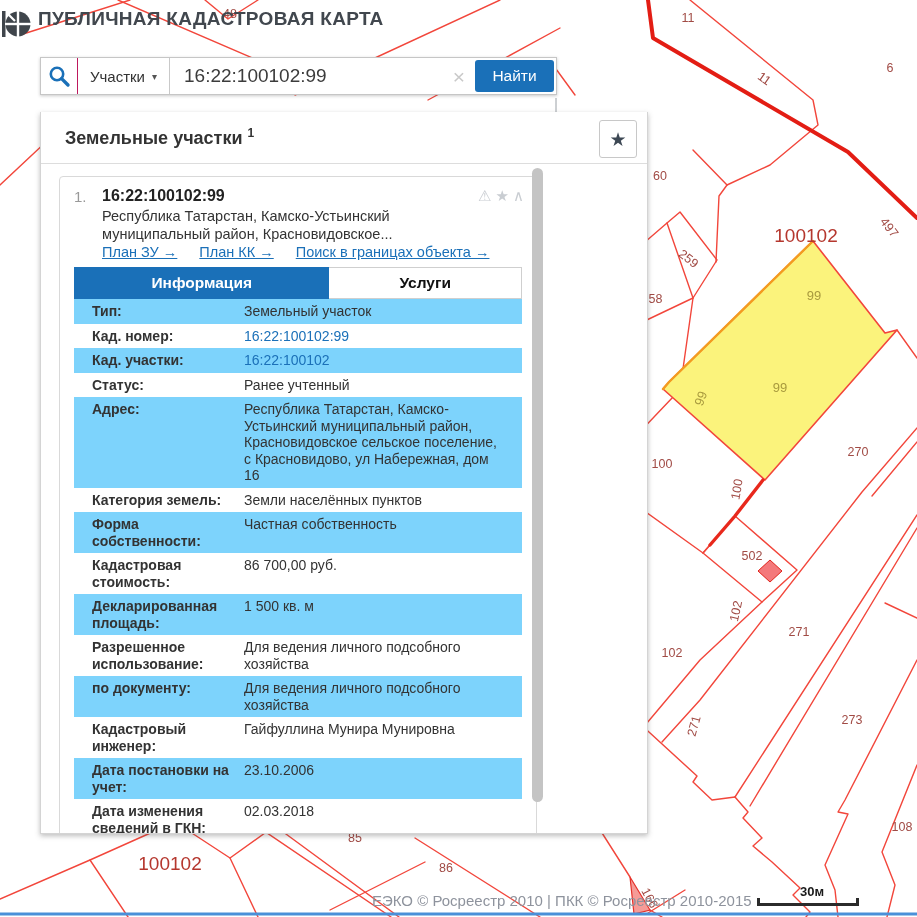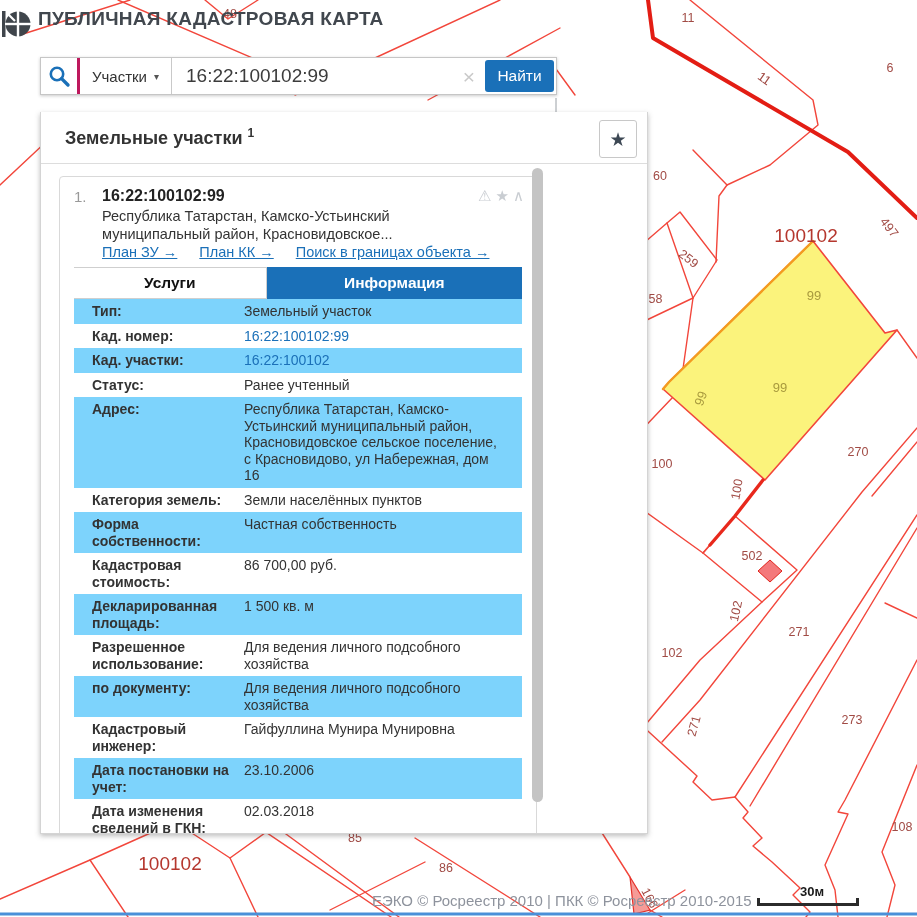--- a/index.html
+++ b/index.html
@@ -33,31 +33,31 @@
   #app-title{font-size:19px;font-weight:bold;color:#41474e;letter-spacing:.3px}
   
   #search-bar{
     position:absolute;left:40px;top:57px;width:517px;height:38px;z-index:3;
     background:#fff;border:1px solid #c6c6c6;box-sizing:border-box;
     display:flex;align-items:center;box-shadow:0 1px 3px rgba(80,80,80,.3);
   }
   #search-icon-box{width:36px;display:flex;justify-content:center;align-items:center}
   #search-category{
     height:100%;display:flex;align-items:center;gap:7px;padding:0 12px;
-    border-left:3px solid #be185d;border-right:1px solid #c9c9c9;cursor:pointer;
+    border-left:1px solid #be185d;border-right:1px solid #c9c9c9;cursor:pointer;
     font-size:15px;color:#333;
   }
   #search-category .caret{font-size:10px;color:#555}
   #search-input{
     flex:1;border:none;outline:none;font-size:19px;color:#3c3c3c;
     padding:0 8px 0 14px;font-family:"Liberation Sans",sans-serif;min-width:0;background:transparent;
   }
   #clear-search{font-size:21px;color:#c9c9c9;padding:0 10px;cursor:pointer;line-height:1}
   #search-submit{
-    width:69px;height:32px;margin-right:2px;border:none;border-radius:3px;
+    width:79px;height:32px;margin-right:2px;border:none;border-radius:3px;
     background:#1a70b8;color:#fff;font-size:15.5px;cursor:pointer;
     font-family:"Liberation Sans",sans-serif;
   }
   
   #results-panel{
     position:absolute;left:40px;top:112px;width:608px;height:722px;z-index:2;
     background:#fff;box-sizing:border-box;border:1px solid #d4d4d4;border-top:none;
     box-shadow:0 2px 5px rgba(70,70,70,.35);overflow:hidden;
   }
   #panel-head{height:51px;position:relative;border-bottom:1px solid #ddd}
@@ -246,22 +246,22 @@
         <span>∧</span>
       </span>
     </div>
     <div id="card-address">Республика Татарстан, Камско-Устьинский муниципальный район, Красновидовское...</div>
     <div id="card-links">
         <a class="clink">План ЗУ →</a>
         <a class="clink">План КК →</a>
         <a class="clink">Поиск в границах объекта →</a>
       </div>
     <div id="card-tabs">
+        <div class="tab active">Информация</div>
         <div class="tab inactive">Услуги</div>
-        <div class="tab active">Информация</div>
       </div>
     <div id="info-table">
         <div class="info-row alt">
           <span class="lbl">Тип:</span>
           <span class="val">Земельный участок</span>
         </div>
         <div class="info-row">
           <span class="lbl">Кад. номер:</span>
           <span class="val link">16:22:100102:99</span>
         </div>

